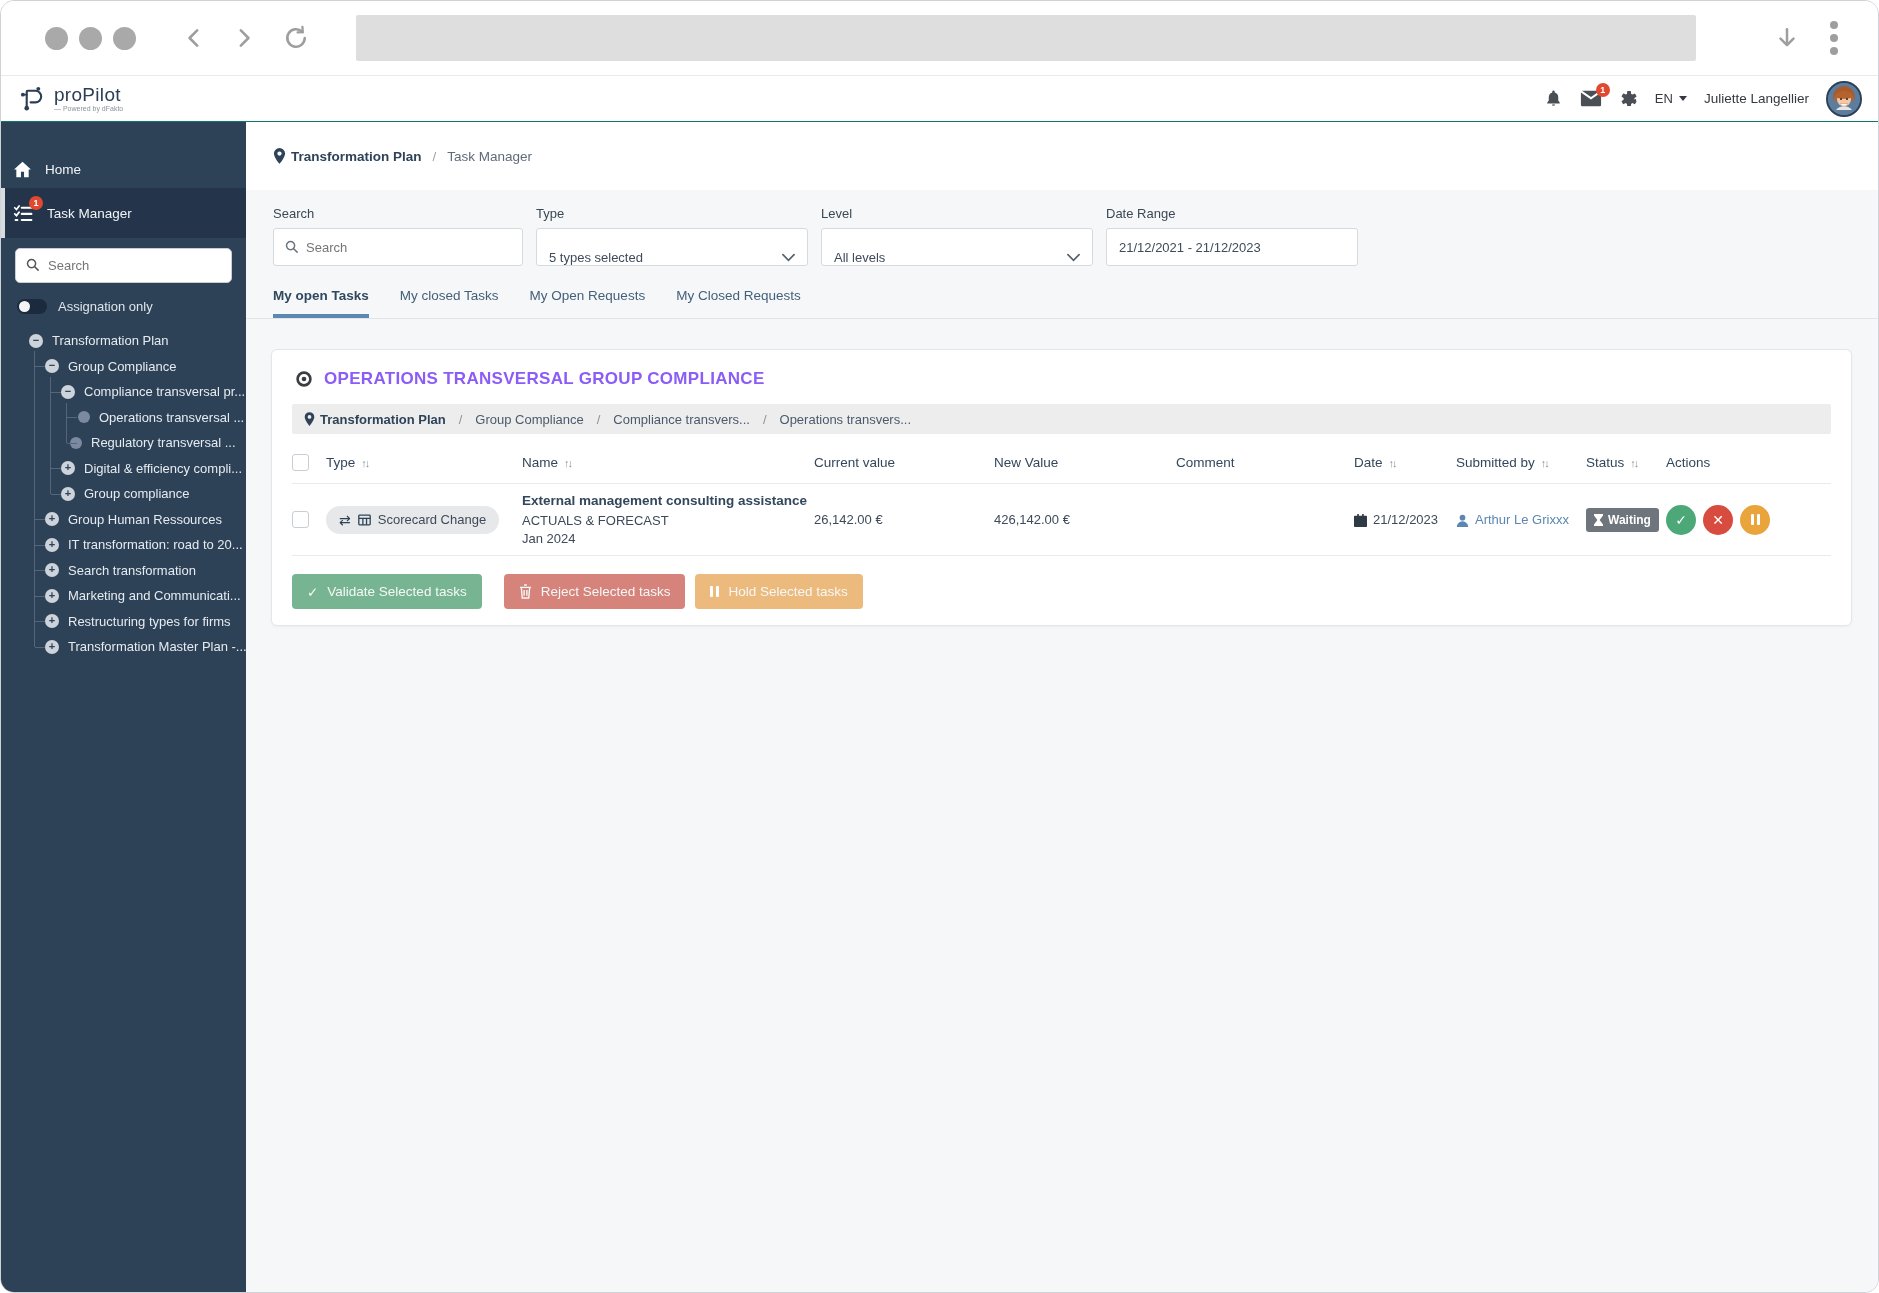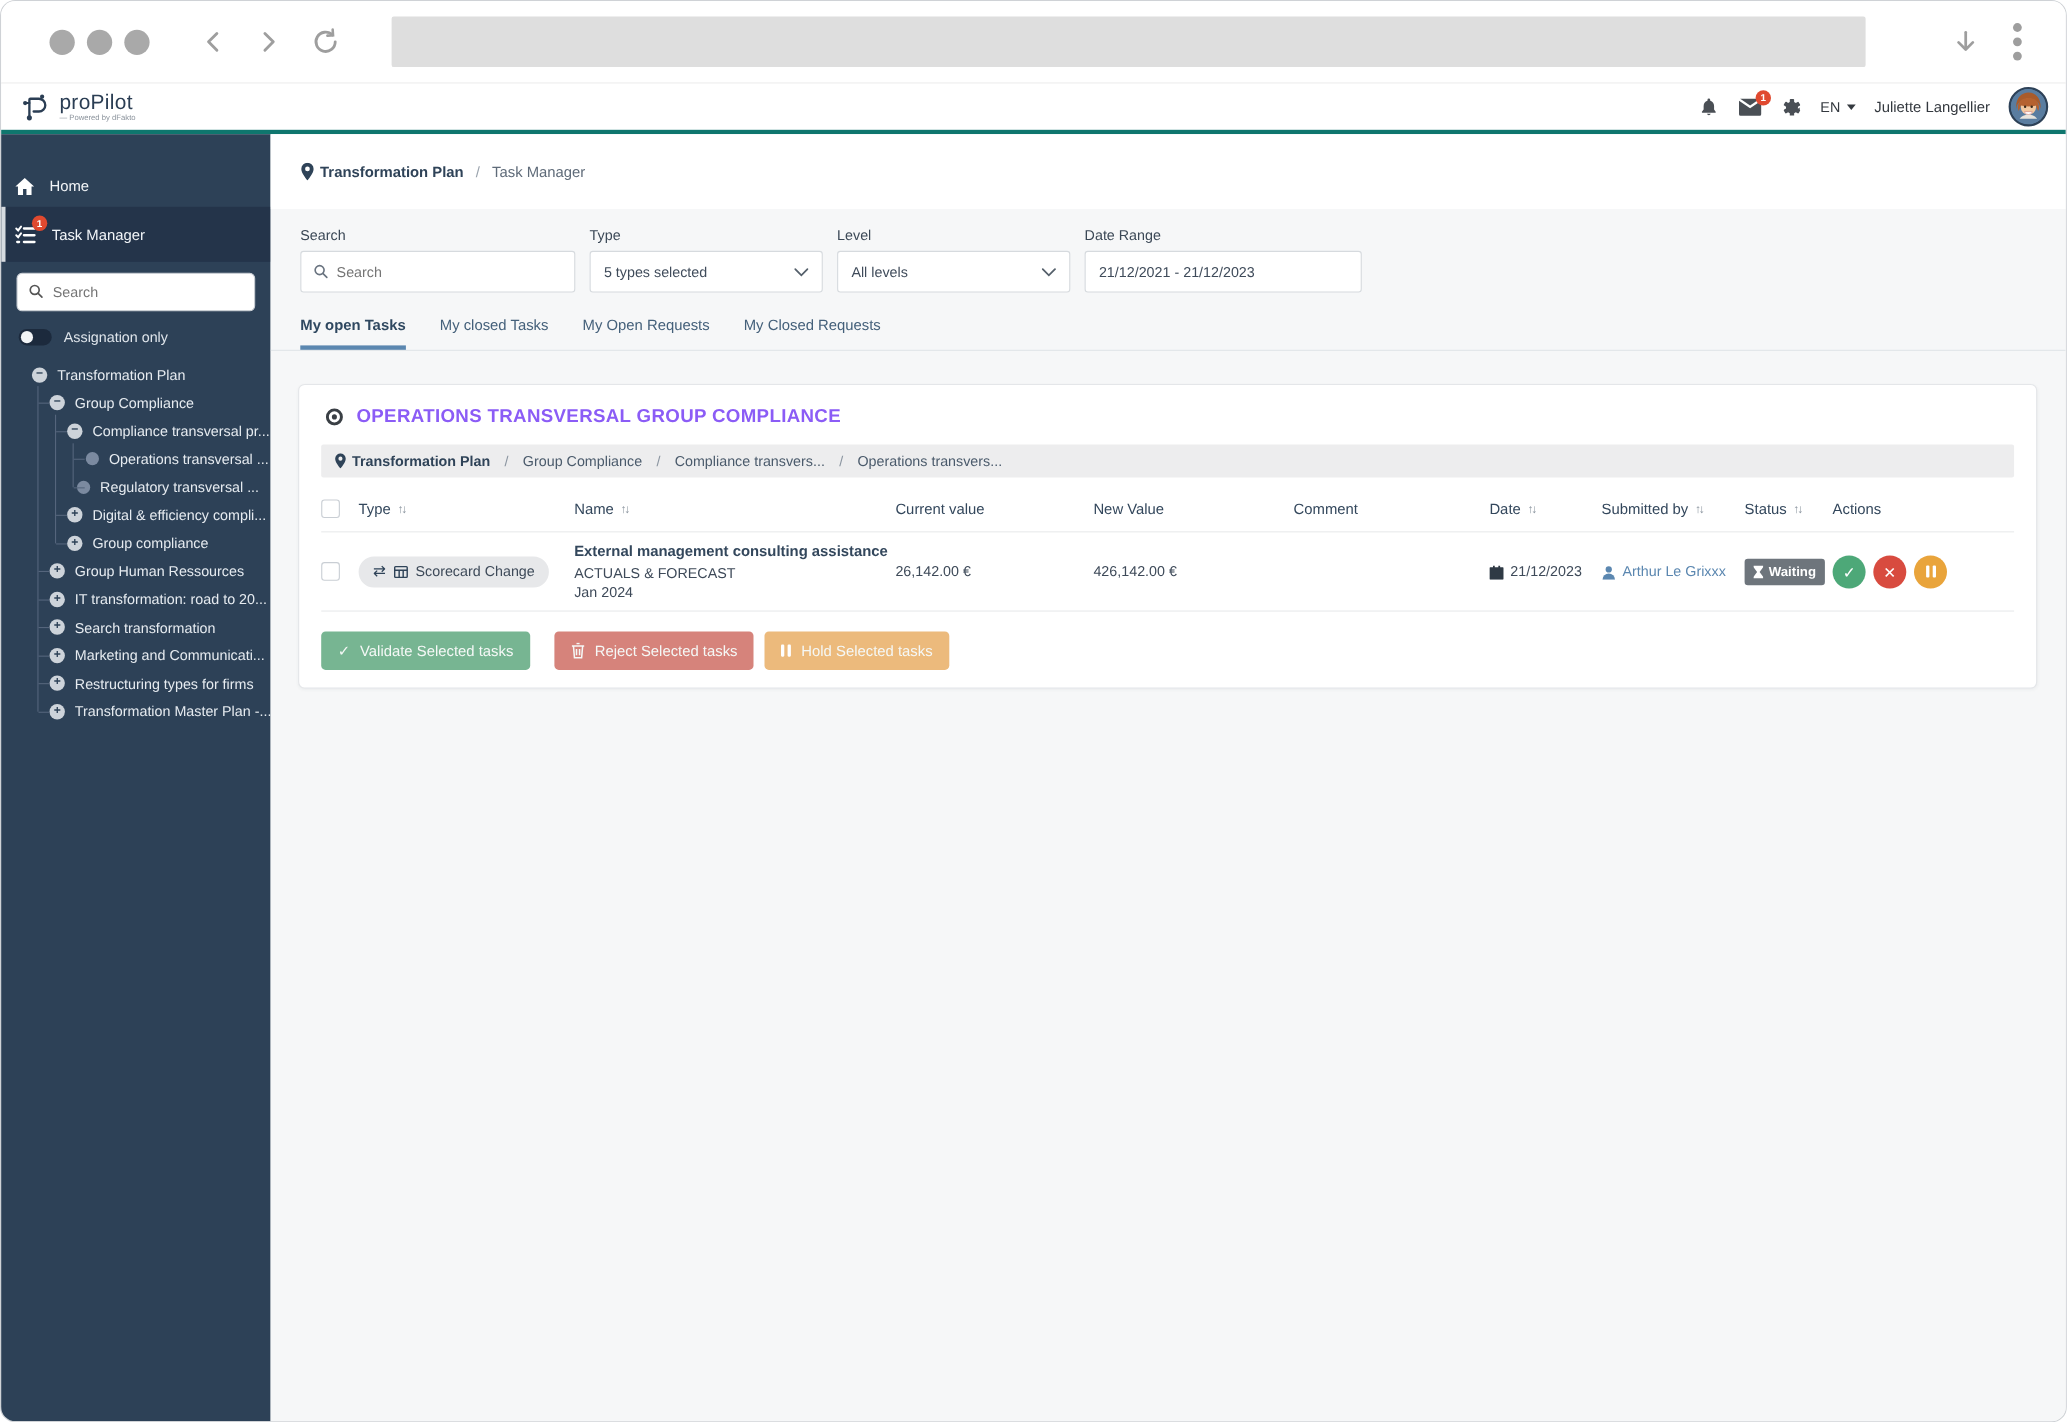--- a/index.html
+++ b/index.html
@@ -18,21 +18,21 @@
   .traffic{display:flex; gap:11px; margin-left:44px;}
   .traffic .dot{width:23px; height:23px; border-radius:50%; background:#A9A9A9;}
   .nav-ic{margin-left:40px; color:#9E9E9E; display:flex; align-items:center;}
   .nav-ic svg{display:block;}
   .urlbar{margin-left:46px; width:1340px; height:46px; background:#DEDEDE; border-radius:2px;}
   .chrome-right{display:flex; align-items:center; gap:30px; margin-left:38px;}
   .kebab{display:flex; flex-direction:column; gap:5px;}
   .kebab i{width:8px; height:8px; border-radius:50%; background:#9E9E9E;}
 
   
-  .appheader{height:46px; background:#fff; border-bottom:4px solid #0f766e; display:flex; align-items:center; justify-content:space-between; padding:0 16px 0 18px; flex:0 0 auto;}
+  .appheader{height:46px; background:#fff; border-bottom:1px solid #0f766e; display:flex; align-items:center; justify-content:space-between; padding:0 16px 0 18px; flex:0 0 auto;}
   .brand{display:flex; align-items:center; gap:8px;}
   .brand-txt .t1{font-size:19px; color:#2B3E54; font-weight:500; letter-spacing:.3px; line-height:19px;}
   .brand-txt .t2{font-size:7px; color:#8A929B; margin-top:1px;}
   .hdr-right{display:flex; align-items:center; gap:17px;}
   .hdr-ic{color:#4A4F55; display:flex; align-items:center; position:relative;}
   .mini-badge{position:absolute; top:-7px; right:-8px; background:var(--badge); color:#fff; font-size:9px; font-weight:bold; width:14px; height:14px; border-radius:50%; display:flex; align-items:center; justify-content:center;}
   .lang{display:flex; align-items:center; gap:6px; font-size:13px; color:#34393f; cursor:pointer;}
   .caret{width:0; height:0; border-left:4px solid transparent; border-right:4px solid transparent; border-top:5px solid #34393f;}
   .username{font-size:13.5px; color:#34393f;}
   .avatar{width:36px; height:36px; border-radius:50%; overflow:hidden; border:2px solid #2D4157; background:#5A7DA0;}
@@ -66,21 +66,21 @@
   .crumbrow .sep{color:#9AA3AD; margin:0 4px;}
   .crumbrow .cur{color:#5F6B79;}
 
   .filters{display:flex; gap:13px; padding:16px 0 0 27px;}
   .fgroup{display:flex; flex-direction:column; gap:7px;}
   .flabel{font-size:13px; color:#3B4856;}
   .fctl{height:38px; background:#fff; border:1px solid #D6DADE; border-radius:3px; font-size:13px; color:#3F4B5A; display:flex; align-items:center; padding:0 12px; position:relative;}
   .fctl input{border:none; outline:none; font-size:13px; color:#3F4B5A; width:100%; font-family:inherit; background:transparent;}
   .f-search{width:250px; padding-left:32px;}
   .f-search .sic{position:absolute; left:10px; top:10px; color:#6A7480;}
-  .f-sel{width:212px; justify-content:space-between; cursor:pointer;}
+  .f-sel{width:272px; justify-content:space-between; cursor:pointer;align-items:flex-end;}
   .f-date{width:252px;}
   .chev{color:#55606b;}
 
   .tabs{display:flex; gap:31px; padding:22px 27px 0; border-bottom:1px solid #E2E5E8; flex:0 0 auto;}
   .tab{font-size:13.5px; color:#44607A; padding-bottom:11px; cursor:pointer; border-bottom:4px solid transparent;}
   .tab.active{color:#2F4860; font-weight:bold; border-bottom:4px solid var(--accent);}
 
   
   .card{margin:30px 26px 0 25px; background:#fff; border:1px solid #E4E6E9; border-radius:6px; box-shadow:0 1px 3px rgba(40,50,60,.05); padding:0 20px 16px;}
   .card-title{display:flex; align-items:center; gap:12px; padding:19px 0 15px 4px; font-size:17px; font-weight:bold; color:#8b5cf6; letter-spacing:.3px;}

